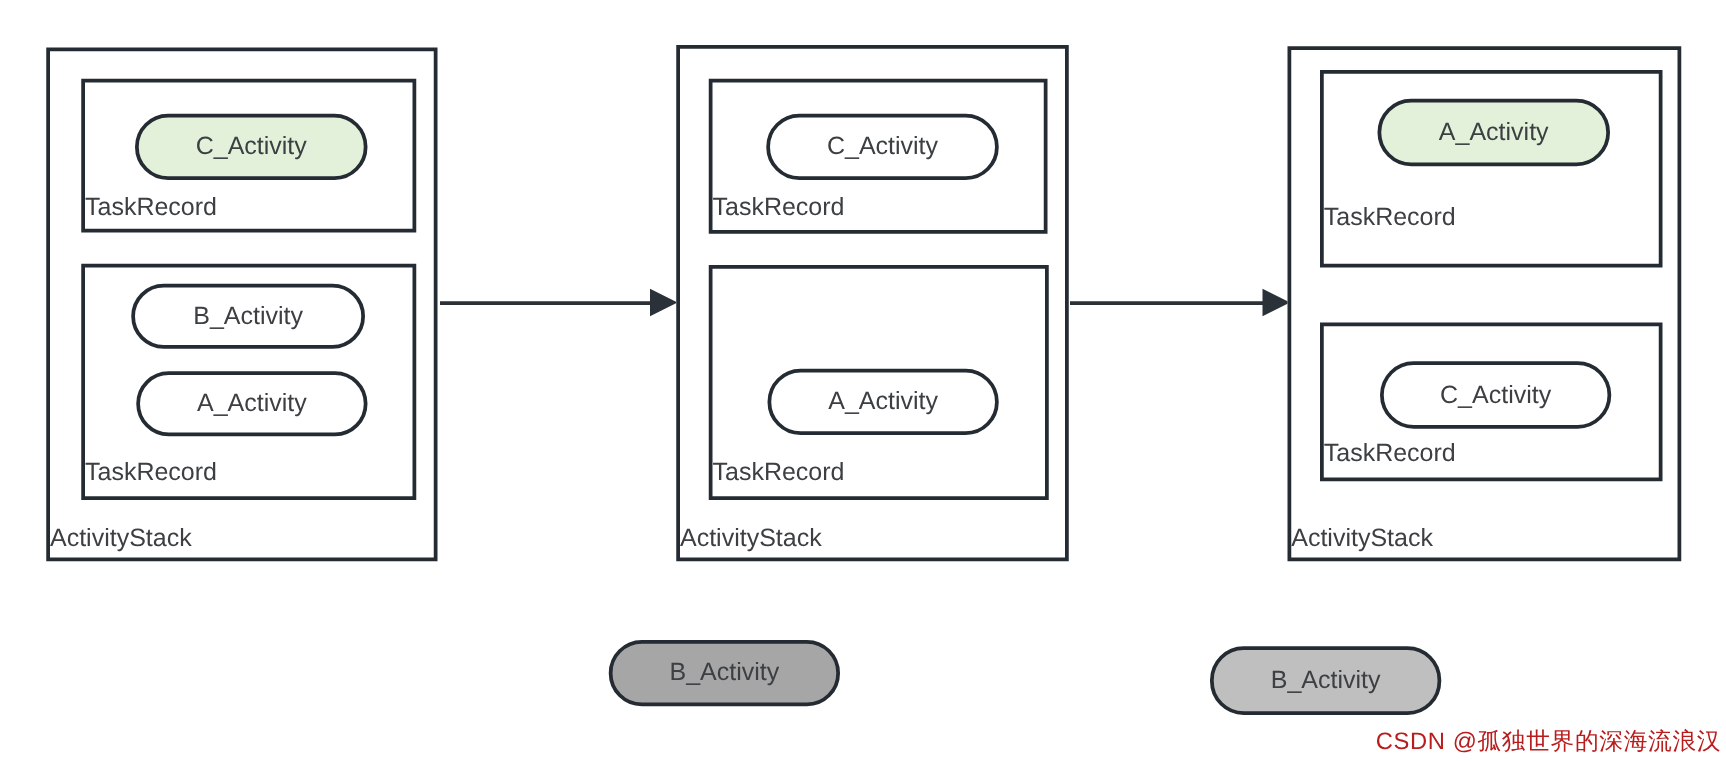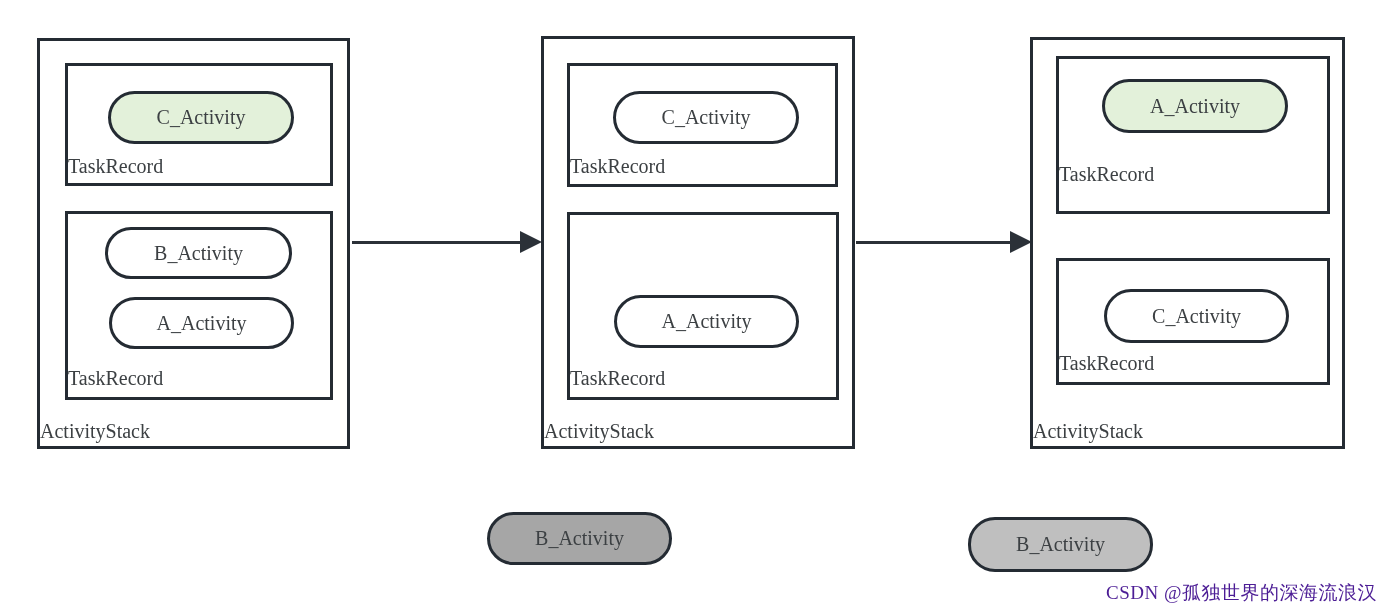--- a/index.html
+++ b/index.html
@@ -1,21 +1,21 @@
 <!DOCTYPE html>
 <html><head>
 <meta charset="utf-8">
 <style>
   html, body { margin: 0; padding: 0; background: #ffffff; }
   .canvas {
     position: relative;
     width: 1381px;
     height: 609px;
     background: #ffffff;
-    font-family: Liberation Serif, serif;
+    font-family: Liberation Sans, sans-serif;
     color: #3c4043;
     overflow: hidden;
   }
   .stack, .task {
     position: absolute;
     border: 3px solid #242b33;
     background: #ffffff;
     box-sizing: border-box;
   }
   .pill {
@@ -53,21 +53,21 @@
     height: 0;
     border-top: 11px solid transparent;
     border-bottom: 11px solid transparent;
     border-left: 22px solid #2b3138;
   }
   .watermark {
     position: absolute;
     right: 4px;
     top: 580px;
     font-size: 19px;
-    color: #4c1d95;
+    color: #b91c1c;
     text-shadow: 1px 1px 0 #ffffff;
     letter-spacing: 0.5px;
     margin-left: 29px;
   }
 </style>
 </head>
 <body>
 
 <div class="canvas">
 

